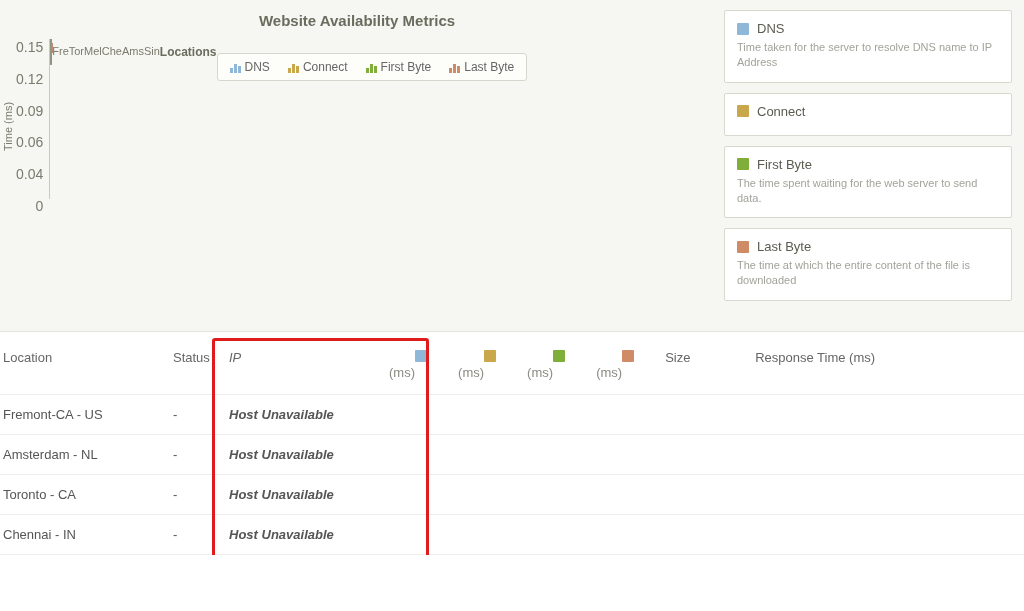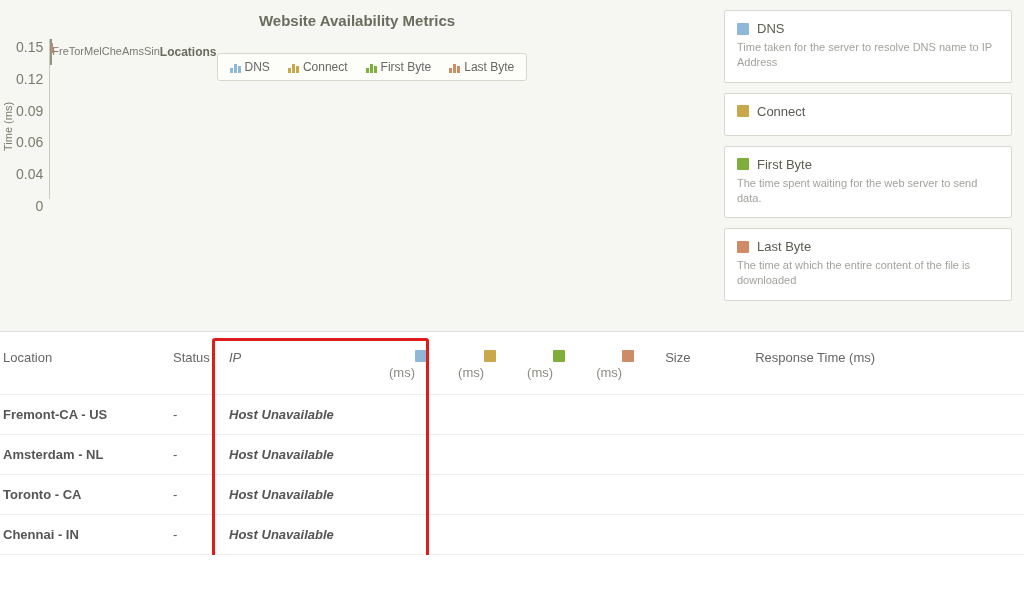--- a/index.html
+++ b/index.html
@@ -180,21 +180,21 @@
     border: 3px solid #e01b1b;
     border-radius: 3px;
     pointer-events: none;
     z-index: 50;
   }
   .tbl-container { position: relative; }
   
   th.loc-col, td.loc-col { width: 170px; }
   th.ip-col, td.ip-col { width: 160px; font-weight: bold; font-style: italic; }
   th.size-col, td.size-col { width: 90px; }
-  td.loc-col { font-weight: bold; color:#4a4a42;}
+  td.loc-col { font-weight: normal; color:#4a4a42;}
   td.ip-col { color:#4a4a42; }
 </style>
 </head>
 <body>
 
 <div class="top-area">
   <div class="chart-panel">
     <div class="chart-title">Website Availability Metrics</div>
     <div class="chart-body">
       <div class="yaxis-title">Time (ms)</div>

